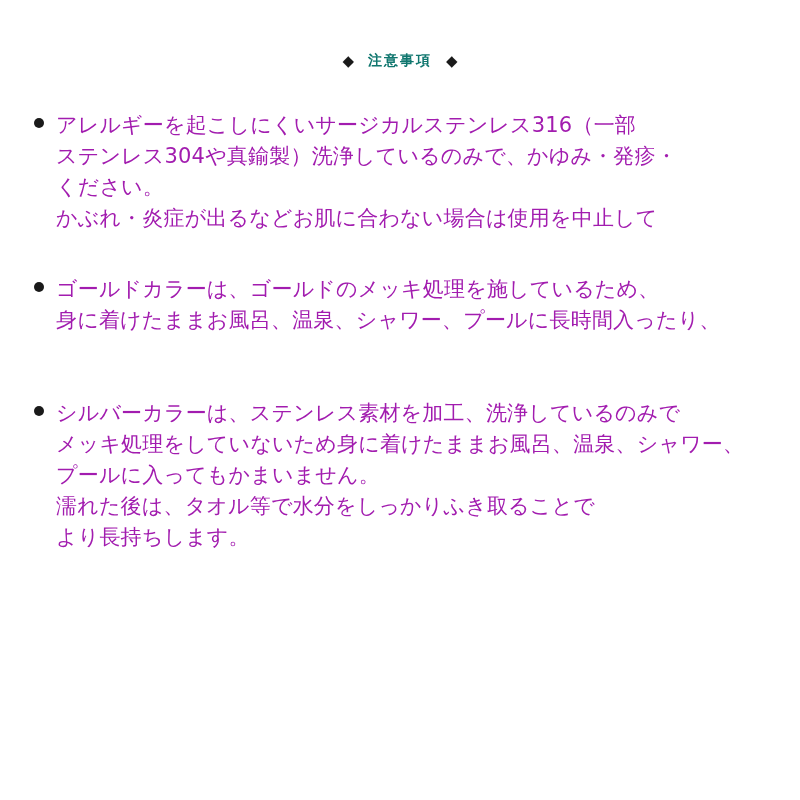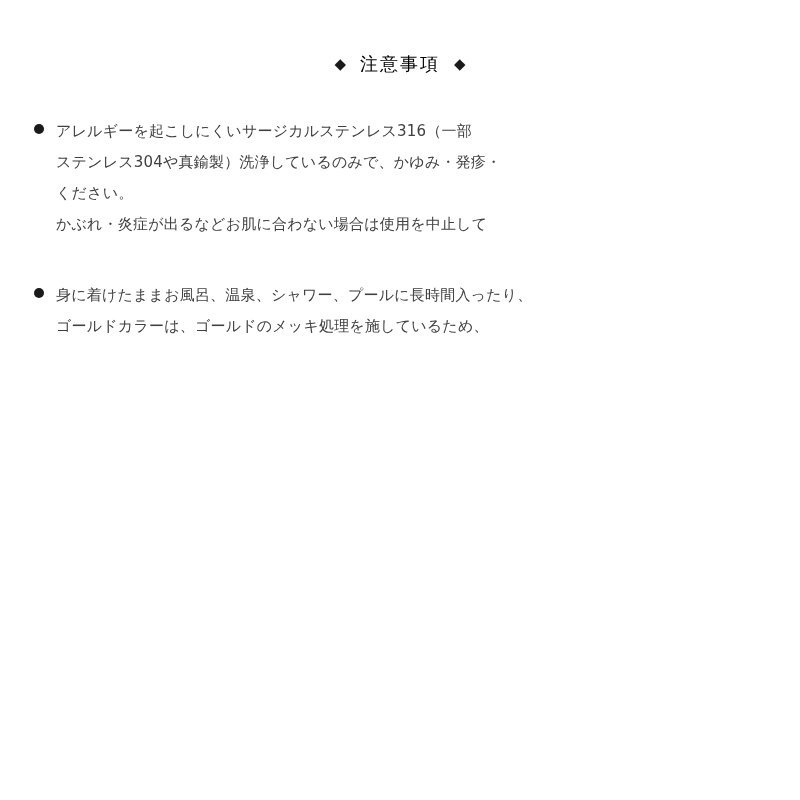--- a/index.html
+++ b/index.html
@@ -28,24 +28,24 @@
     gap: 14px;
     margin-top: 52px;
     margin-bottom: 40px;
   }
   .diamond {
     font-size: 15px;
     line-height: 1;
     color: #1a1a1a;
   }
   .title-text {
-    font-size: 18px;
-    font-weight: normal;
+    font-size: 14px;
+    font-weight: bold;
     letter-spacing: 2px;
-    color: #000000;
+    color: #0f766e;
     white-space: nowrap;
   }
   .notes {
     margin: 0;
     padding: 0 46px 0 34px;
   }
   .note {
     display: flex;
     align-items: flex-start;
     margin-bottom: 40px;
@@ -59,24 +59,24 @@
     height: 10px;
     border-radius: 50%;
     background: #1a1a1a;
     margin-top: 8px;
     margin-right: 12px;
   }
   .note-lines {
     flex: 1 1 auto;
   }
   .line {
-    font-size: 15px;
+    font-size: 21px;
     line-height: 31px;
     letter-spacing: 0.2px;
-    color: #404040;
+    color: #a21caf;
     white-space: pre;
   }
   .spacer-gap {
     height: 22px;
   }
 </style>
 </head>
 <body>
 
 <div class="page">
@@ -95,22 +95,32 @@
         <div class="line">アレルギーを起こしにくいサージカルステンレス316（一部</div>
         <div class="line">ステンレス304や真鍮製）洗浄しているのみで、かゆみ・発疹・</div>
         <div class="line">ください。</div>
         <div class="line">かぶれ・炎症が出るなどお肌に合わない場合は使用を中止して</div>
       </div>
     </div>
 
     <div class="note">
       <span class="bullet"></span>
       <div class="note-lines">
+        <div class="line">ゴールドカラーは、ゴールドのメッキ処理を施しているため、</div>
         <div class="line">身に着けたままお風呂、温泉、シャワー、プールに長時間入ったり、</div>
-        <div class="line">ゴールドカラーは、ゴールドのメッキ処理を施しているため、</div>
       </div>
     </div>
 
     <div class="spacer-gap"></div>
 
+    <div class="note">
+      <span class="bullet"></span>
+      <div class="note-lines">
+        <div class="line">シルバーカラーは、ステンレス素材を加工、洗浄しているのみで</div>
+        <div class="line">メッキ処理をしていないため身に着けたままお風呂、温泉、シャワー、</div>
+        <div class="line">プールに入ってもかまいません。</div>
+        <div class="line">濡れた後は、タオル等で水分をしっかりふき取ることで</div>
+        <div class="line">より長持ちします。</div>
+      </div>
+    </div>
 
   </div>
 </div>
 
 </body></html>

